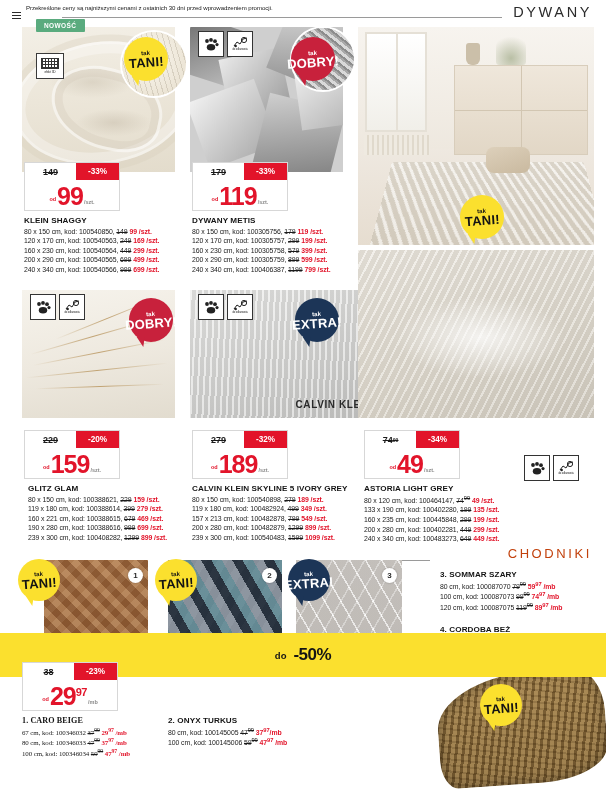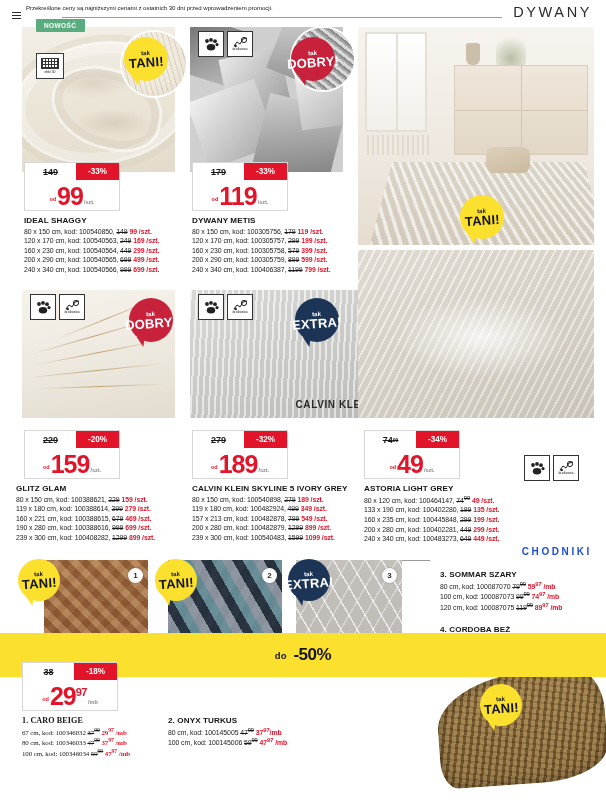--- a/index.html
+++ b/index.html
@@ -19,21 +19,21 @@
   }
   .hamburger { position:absolute; left:12px; top:12px; width:9px; height:7px; }
   .hamburger i { display:block; height:1px; background:#2b2b2b; margin-bottom:2px; }
   .rule { position:absolute; left:62px; top:17px; width:440px; height:1px; background:#9a9a9a; }
   .section-title {
     position:absolute; right:14px; top:4px;
     font-size:14.5px; letter-spacing:2.6px; color:#2b2b2b; font-weight:400;
   }
   .section-title2 {
     position:absolute; right:14px; top:546px;
-    font-size:10px; letter-spacing:2.6px; color:#1d4ed8; font-weight:700;
+    font-size:13px; letter-spacing:2.6px; color:#c2410c; font-weight:400;
   }
   .rule2 { position:absolute; left:300px; top:560px; width:130px; height:1px; background:#9a9a9a; }
 
   
   .photo { position:absolute; overflow:hidden; }
 
   .ph-ideal {
     left:22px; top:27px; width:153px; height:145px;
     background:
       radial-gradient(ellipse 70px 26px at 46% 38%, rgba(205,196,178,.55), transparent 62%),
@@ -362,21 +362,21 @@
       <div class="disc">-33%</div>
     </div>
     <div class="row2">
       <span class="od">od</span>
       <span class="big">119</span>
       <span class="unit">/szt.</span>
     </div>
   </div>
 
   <div class="prod" style="left:24px;top:216px;">
-    <h3>IDEAL SHAGGY</h3>
+    <h3>KLEIN SHAGGY</h3>
     <ul>
       <li><span>80 x 150 cm</span>, <span>kod:</span> <span>100540850</span>, <span class="strike">149</span> <span class="np">99</span> <span class="np">/szt.</span></li>
       <li><span>120 x 170 cm</span>, <span>kod:</span> <span>100540563</span>, <span class="strike">249</span> <span class="np">169</span> <span class="np">/szt.</span></li>
       <li><span>160 x 230 cm</span>, <span>kod:</span> <span>100540564</span>, <span class="strike">449</span> <span class="np">299</span> <span class="np">/szt.</span></li>
       <li><span>200 x 290 cm</span>, <span>kod:</span> <span>100540565</span>, <span class="strike">699</span> <span class="np">499</span> <span class="np">/szt.</span></li>
       <li><span>240 x 340 cm</span>, <span>kod:</span> <span>100540566</span>, <span class="strike">999</span> <span class="np">699</span> <span class="np">/szt.</span></li>
     </ul>
   </div>
 
   <div class="prod" style="left:192px;top:216px;">
@@ -505,21 +505,21 @@
         </div>
       <div class="disc">-34%</div>
     </div>
     <div class="row2">
       <span class="od">od</span>
       <span class="big">49</span>
       <span class="unit">/szt.</span>
     </div>
   </div>
 
-  <div class="prod" style="left:16px;top:484px;">
+  <div class="prod" style="left:28px;top:484px;">
     <h3>GLITZ GLAM</h3>
     <ul>
       <li><span>80 x 150 cm</span>, <span>kod:</span> <span>100388621</span>, <span class="strike">229</span> <span class="np">159</span> <span class="np">/szt.</span></li>
       <li><span>119 x 180 cm</span>, <span>kod:</span> <span>100388614</span>, <span class="strike">399</span> <span class="np">279</span> <span class="np">/szt.</span></li>
       <li><span>160 x 221 cm</span>, <span>kod:</span> <span>100388615</span>, <span class="strike">679</span> <span class="np">469</span> <span class="np">/szt.</span></li>
       <li><span>190 x 280 cm</span>, <span>kod:</span> <span>100388616</span>, <span class="strike">999</span> <span class="np">699</span> <span class="np">/szt.</span></li>
       <li><span>239 x 300 cm</span>, <span>kod:</span> <span>100408282</span>, <span class="strike">1299</span> <span class="np">899</span> <span class="np">/szt.</span></li>
     </ul>
   </div>
 
@@ -573,21 +573,21 @@
   <div class="bubble tani" style="left:480px;top:684px;width:42px;height:42px;">
     <span class="t1">tak</span>
     <span class="t2">TANI!</span>
   </div>
 
   <div class="pricebox" style="left:22px;top:662px;">
     <div class="row1">
       <div class="old">
           <span>38</span>
         </div>
-      <div class="disc">-18%</div>
+      <div class="disc">-23%</div>
     </div>
     <div class="row2">
       <span class="od">od</span>
       <span class="big"><span>29</span><sup>97</sup></span>
       <span class="unit">/mb</span>
     </div>
   </div>
 
   <div class="prod" style="left:22px;top:716px;font-family:Liberation Serif, serif;">
     <h3>1. CARO BEIGE</h3>

